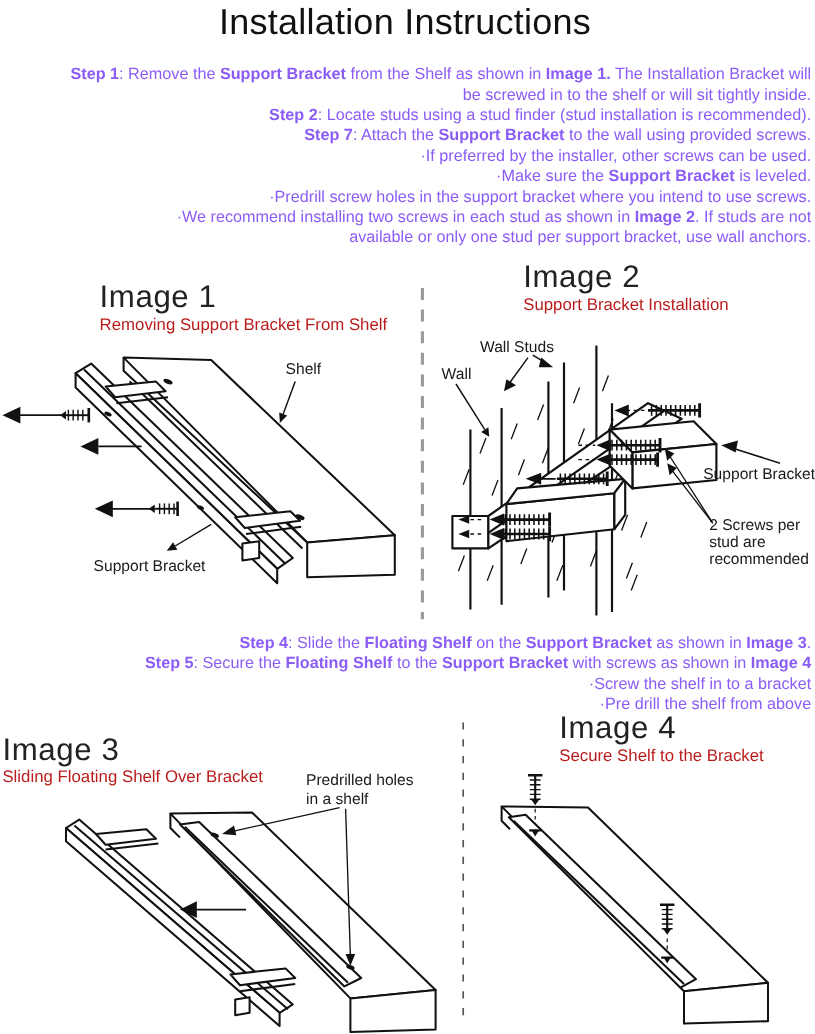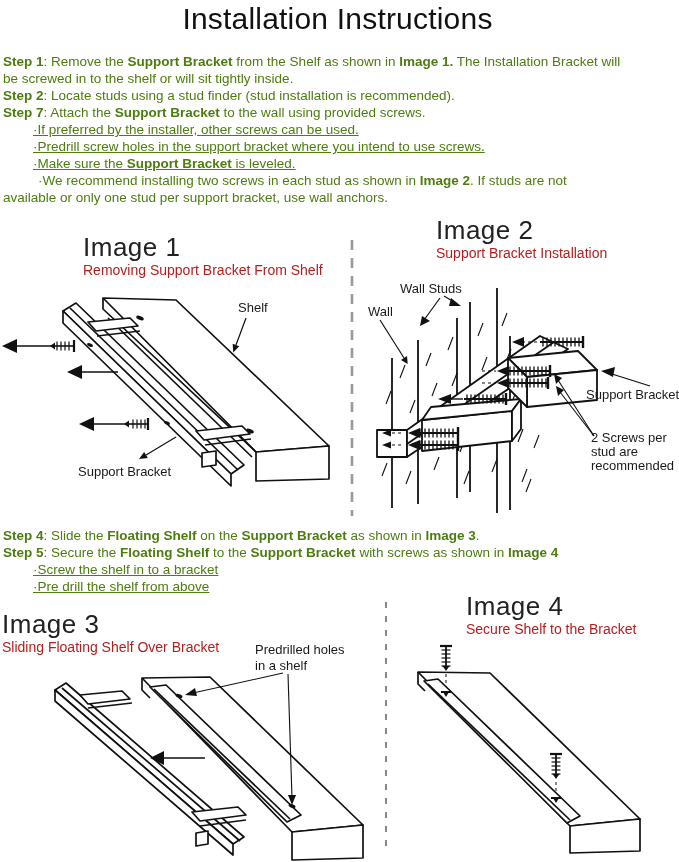--- a/index.html
+++ b/index.html
@@ -1,22 +1,22 @@
 <!DOCTYPE html>
 <html><head>
 <meta charset="utf-8">
 <style>
   html,body{margin:0;padding:0;background:#fff;}
   .page{position:relative;width:679px;height:862px;background:#fff;overflow:hidden;
         font-family:"Liberation Sans","DejaVu Sans",sans-serif;color:#1a1a1a;}
   .title{position:absolute;top:2px;left:0;right:4px;text-align:center;
          font-size:30px;font-weight:400;letter-spacing:.2px;color:#111;}
-  .tblock{position:absolute;left:3px;width:673px;font-size:13.5px;line-height:17px;color:#4d7c0f;}
+  .tblock{position:absolute;left:3px;width:673px;font-size:13.5px;line-height:17px;color:#8b5cf6;text-align:right;}
   .tblock .line{white-space:nowrap;}
-  .ind{text-indent:30px;text-decoration:underline;}
+  .ind{text-indent:30px;}
   .ind2{text-indent:35px;}
   .b{font-weight:bold;}
   .imghead{position:absolute;}
   .imghead h2{margin:0;font-size:26px;font-weight:400;color:#222;letter-spacing:.5px;line-height:28px;}
   .imghead .sub{font-size:14px;color:#b91c1c;margin-top:1px;}
   svg{position:absolute;display:block;}
   svg text{font-family:"Liberation Sans","DejaVu Sans",sans-serif;fill:#1a1a1a;font-size:13px;}
 </style>
 </head>
 <body>
@@ -24,22 +24,22 @@
 <div class="page">
 
   <div class="title">Installation Instructions</div>
 
   <div class="tblock" style="top:53px;">
     <div class="line"><span class="b">Step 1</span><span>: Remove the </span><span class="b">Support Bracket</span><span> from the Shelf as shown in </span><span class="b">Image 1.</span><span> The Installation Bracket will</span></div>
     <div class="line"><span>be screwed in to the shelf or will sit tightly inside.</span></div>
     <div class="line"><span class="b">Step 2</span><span>: Locate studs using a stud finder (stud installation is recommended).</span></div>
     <div class="line"><span class="b">Step 7</span><span>: Attach the </span><span class="b">Support Bracket</span><span> to the wall using provided screws.</span></div>
     <div class="line ind"><span>·If preferred by the installer, other screws can be used.</span></div>
+    <div class="line ind"><span>·Make sure the </span><span class="b">Support Bracket</span><span> is leveled.</span></div>
     <div class="line ind"><span>·Predrill screw holes in the support bracket where you intend to use screws.</span></div>
-    <div class="line ind"><span>·Make sure the </span><span class="b">Support Bracket</span><span> is leveled.</span></div>
     <div class="line ind2"><span>·We recommend installing two screws in each stud as shown in </span><span class="b">Image 2</span><span>. If studs are not</span></div>
     <div class="line"><span>available or only one stud per support bracket, use wall anchors.</span></div>
   </div>
 
   <div class="tblock" style="top:527px;">
     <div class="line"><span class="b">Step 4</span><span>: Slide the </span><span class="b">Floating Shelf</span><span> on the </span><span class="b">Support Bracket</span><span> as shown in </span><span class="b">Image 3</span><span>.</span></div>
     <div class="line"><span class="b">Step 5</span><span>: Secure the </span><span class="b">Floating Shelf</span><span> to the </span><span class="b">Support Bracket</span><span> with screws as shown in </span><span class="b">Image 4</span></div>
     <div class="line ind"><span>·Screw the shelf in to a bracket</span></div>
     <div class="line ind"><span>·Pre drill the shelf from above</span></div>
   </div>

